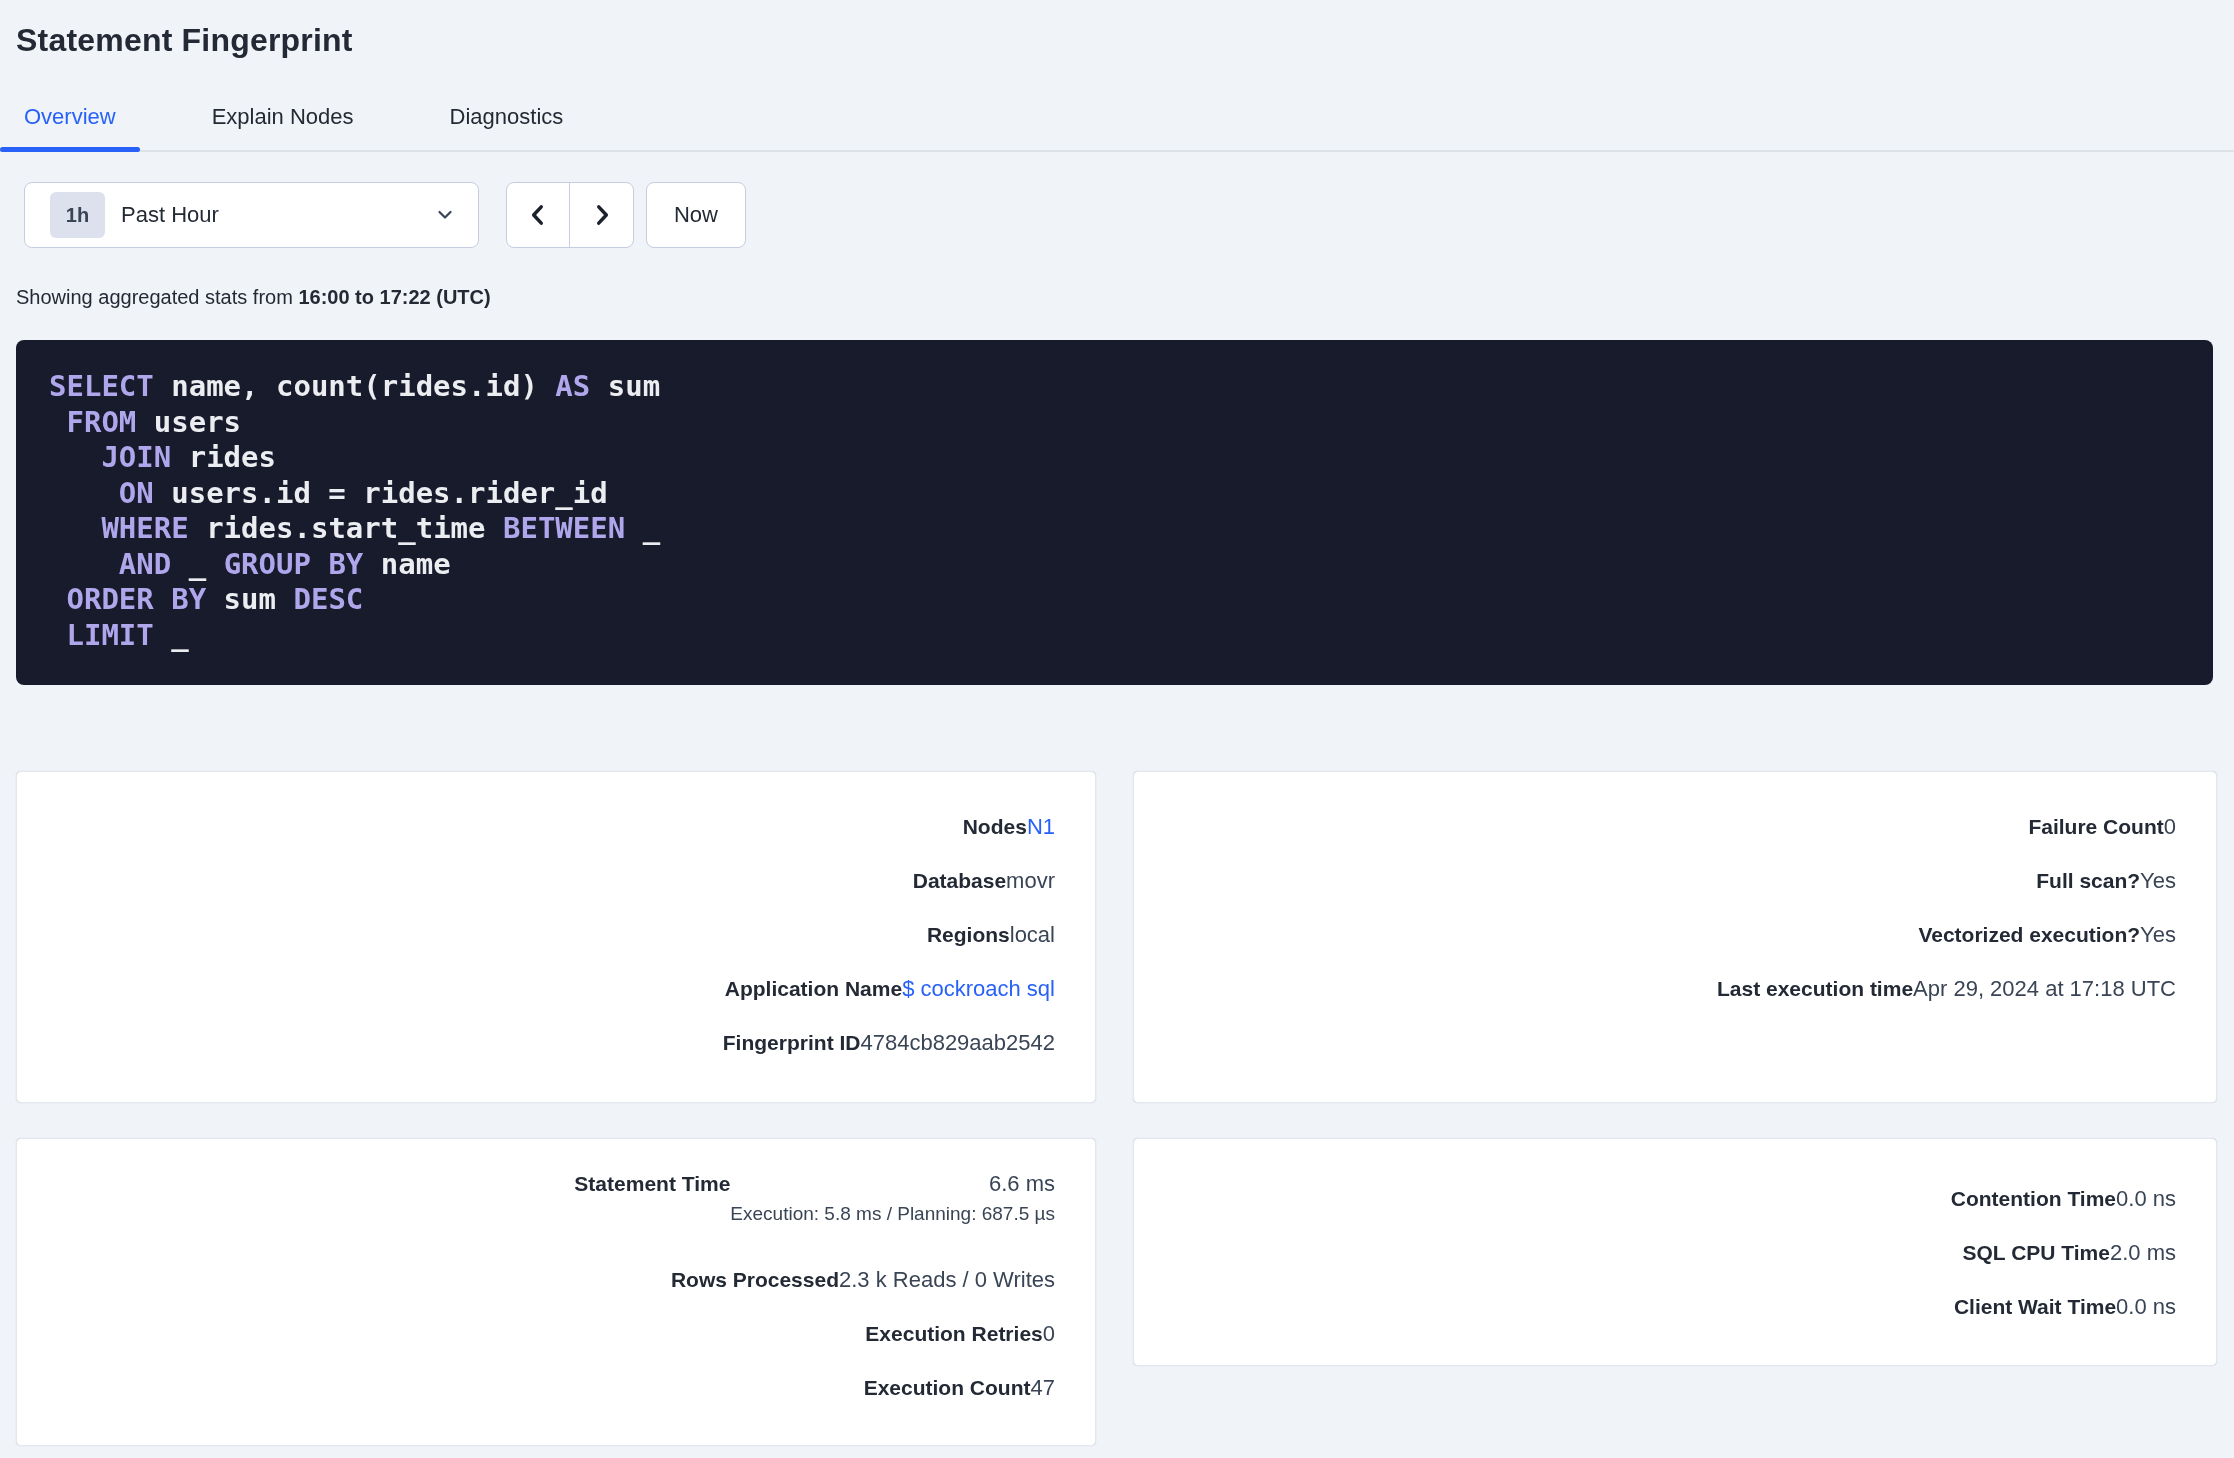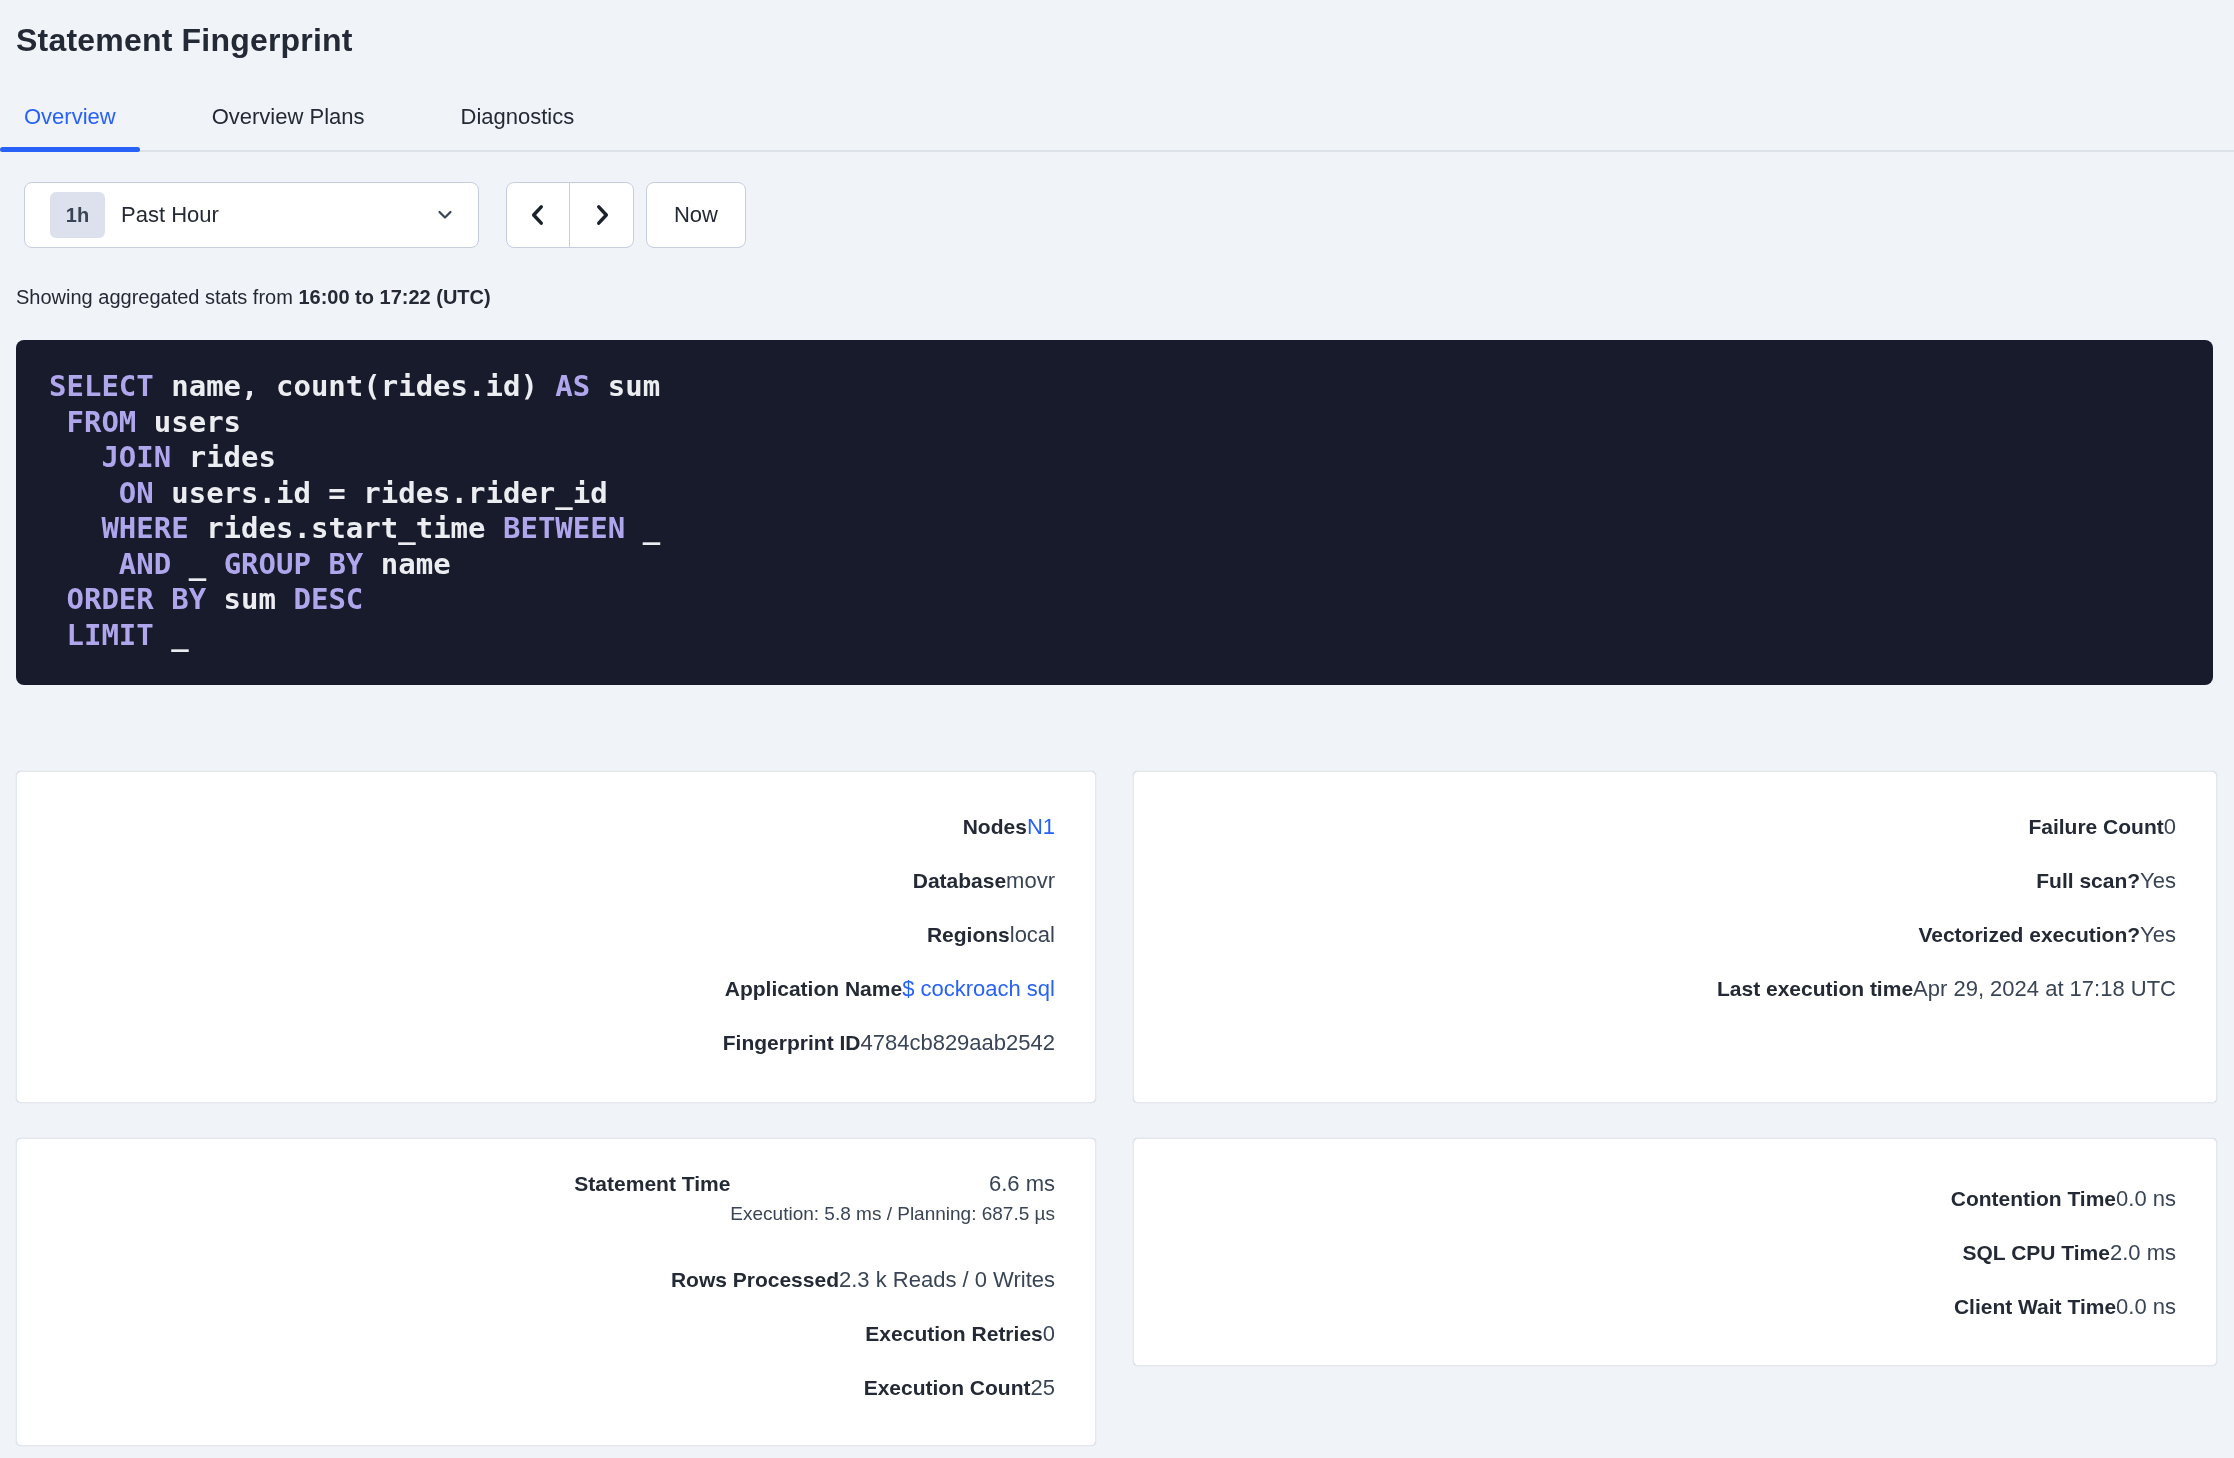--- a/index.html
+++ b/index.html
@@ -94,21 +94,21 @@
   .sval.link { color: var(--accent, #2761F8); cursor:pointer; }
   .ssub { font-size:19px; color:var(--text-value, #394455); line-height:26px; }
 </style>
 </head>
 <body>
 
 <h1 class="page-title">Statement Fingerprint</h1>
 
 <nav class="tabbar">
     <div class="tab active">Overview</div>
-    <div class="tab">Overview Plans</div>
+    <div class="tab">Explain Nodes</div>
     <div class="tab">Diagnostics</div>
   </nav>
 
 <div class="controls">
   <div class="ctl range-select">
     <span class="range-badge">1h</span>
     <span class="range-label">Past Hour</span>
     <span style="display:flex;">
       <svg width="22" height="22" viewBox="0 0 22 22">
           <path d="M5.5 8 L11 13.5 L16.5 8" fill="none" stroke="#394455" stroke-width="2.2" stroke-linecap="round" stroke-linejoin="round"></path>
@@ -186,21 +186,21 @@
     <div class="srow">
       <span class="slabel">Rows Processed</span>
       <span class="sval-wrap"><span class="sval">2.3 k Reads / 0 Writes</span></span>
     </div>
     <div class="srow">
       <span class="slabel">Execution Retries</span>
       <span class="sval-wrap"><span class="sval">0</span></span>
     </div>
     <div class="srow">
       <span class="slabel">Execution Count</span>
-      <span class="sval-wrap"><span class="sval">25</span></span>
+      <span class="sval-wrap"><span class="sval">47</span></span>
     </div>
   </section>
 <section class="panel panel-d">
     <div class="srow">
       <span class="slabel">Contention Time</span>
       <span class="sval-wrap"><span class="sval">0.0 ns</span></span>
     </div>
     <div class="srow">
       <span class="slabel">SQL CPU Time</span>
       <span class="sval-wrap"><span class="sval">2.0 ms</span></span>

